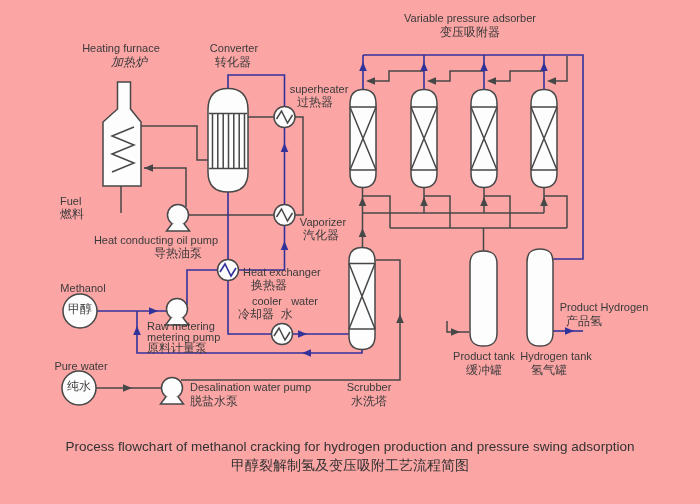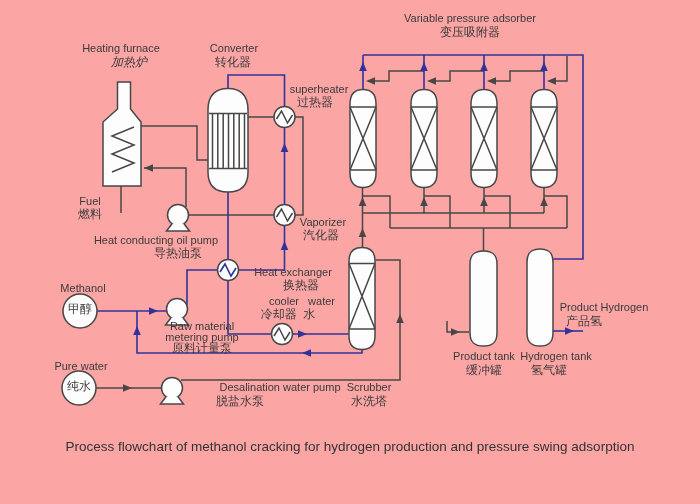--- a/index.html
+++ b/index.html
@@ -1,21 +1,21 @@
 <!DOCTYPE html>
 <html><head>
 <meta charset="utf-8">
 <style>
   html,body{margin:0;padding:0;}
   #stage{position:relative;width:700px;height:504px;background:#fca5a5;overflow:hidden;
          font-family:"Liberation Sans","DejaVu Sans",sans-serif;color:#3a3a3a;}
   #pfd-svg{position:absolute;left:0;top:0;}
   .lbl{position:absolute;font-size:11px;line-height:1.15;white-space:pre;text-align:center;color:#3a3a3a;}
   .lbl.zh{font-size:12px;}
-  .lbl.left{text-align:center;}
+  .lbl.left{text-align:left;}
   .caption{position:absolute;left:0;width:700px;text-align:center;color:#333;}
   .caption.en{top:439px;font-size:13.5px;}
   .caption.zh{top:457px;font-size:14px;}
 </style>
 </head>
 <body>
 
 <div id="stage">
 
 <svg id="pfd-svg" width="700" height="504" viewBox="0 0 700 504">
@@ -175,21 +175,21 @@
 
 <div class="lbl left" style="left:243px;top:266px;width:100px;">Heat exchanger</div>
 <div class="lbl zh left" style="left:251px;top:279px;width:100px;">换热器</div>
 
 <div class="lbl left" style="left:252px;top:295px;width:100px;">cooler   water</div>
 <div class="lbl zh left" style="left:238px;top:308px;width:100px;">冷却器  水</div>
 
 <div class="lbl" style="left:86px;top:234px;width:140px;">Heat conducting oil pump</div>
 <div class="lbl zh" style="left:128px;top:247px;width:100px;">导热油泵</div>
 
-<div class="lbl left" style="left:147px;top:320px;width:110px;">Raw material</div>
+<div class="lbl left" style="left:147px;top:320px;width:110px;">Raw metering</div>
 <div class="lbl left" style="left:147px;top:331px;width:110px;">metering pump</div>
 <div class="lbl zh left" style="left:147px;top:342px;width:110px;">原料计量泵</div>
 
 <div class="lbl" style="left:33px;top:282px;width:100px;">Methanol</div>
 <div class="lbl zh" style="left:55px;top:303px;width:50px;">甲醇</div>
 
 <div class="lbl" style="left:31px;top:360px;width:100px;">Pure water</div>
 <div class="lbl zh" style="left:54px;top:380px;width:50px;">纯水</div>
 
 <div class="lbl left" style="left:60px;top:195px;width:60px;">Fuel</div>
@@ -204,14 +204,15 @@
 <div class="lbl" style="left:434px;top:350px;width:100px;">Product tank</div>
 <div class="lbl zh" style="left:434px;top:364px;width:100px;">缓冲罐</div>
 
 <div class="lbl" style="left:506px;top:350px;width:100px;">Hydrogen tank</div>
 <div class="lbl zh" style="left:499px;top:364px;width:100px;">氢气罐</div>
 
 <div class="lbl" style="left:549px;top:301px;width:110px;">Product Hydrogen</div>
 <div class="lbl zh" style="left:534px;top:315px;width:100px;">产品氢</div>
 
 <div class="caption en">Process flowchart of methanol cracking for hydrogen production and pressure swing adsorption</div>
+<div class="caption zh">甲醇裂解制氢及变压吸附工艺流程简图</div>
 
 </div>
 
 </body></html>

